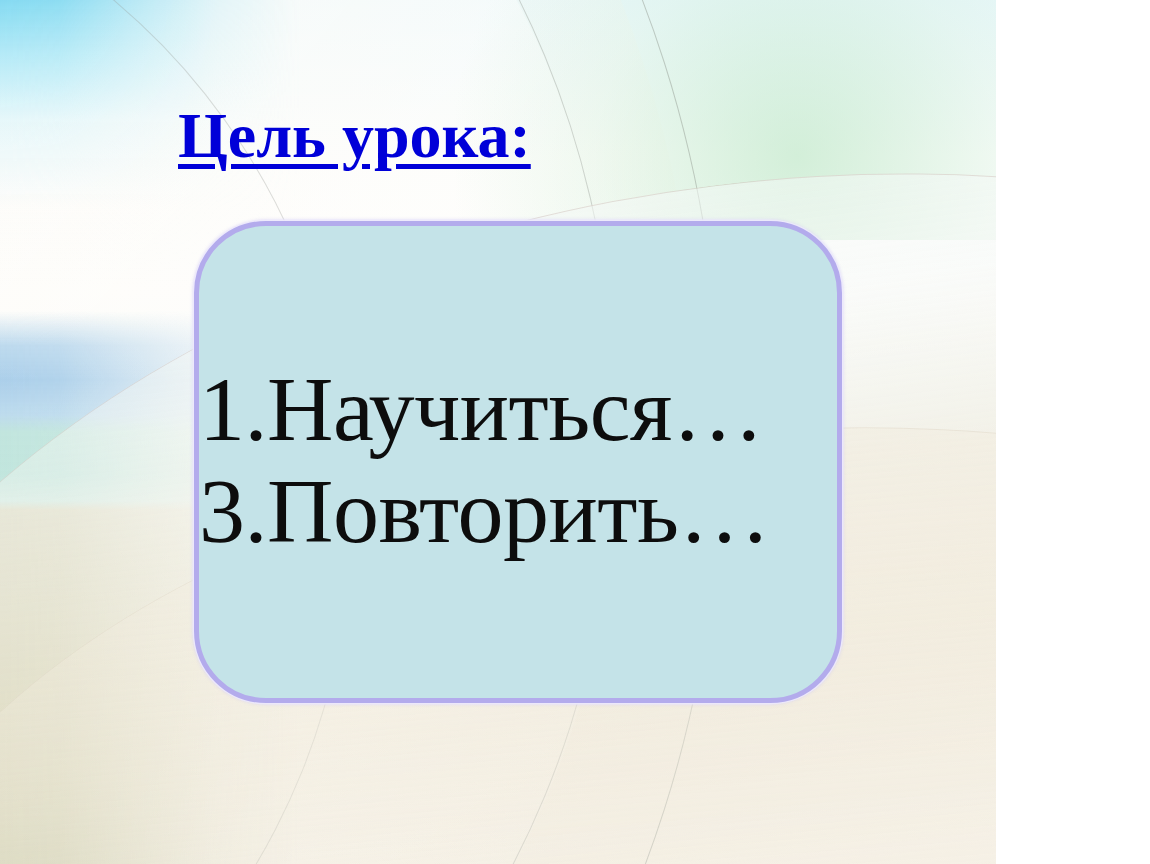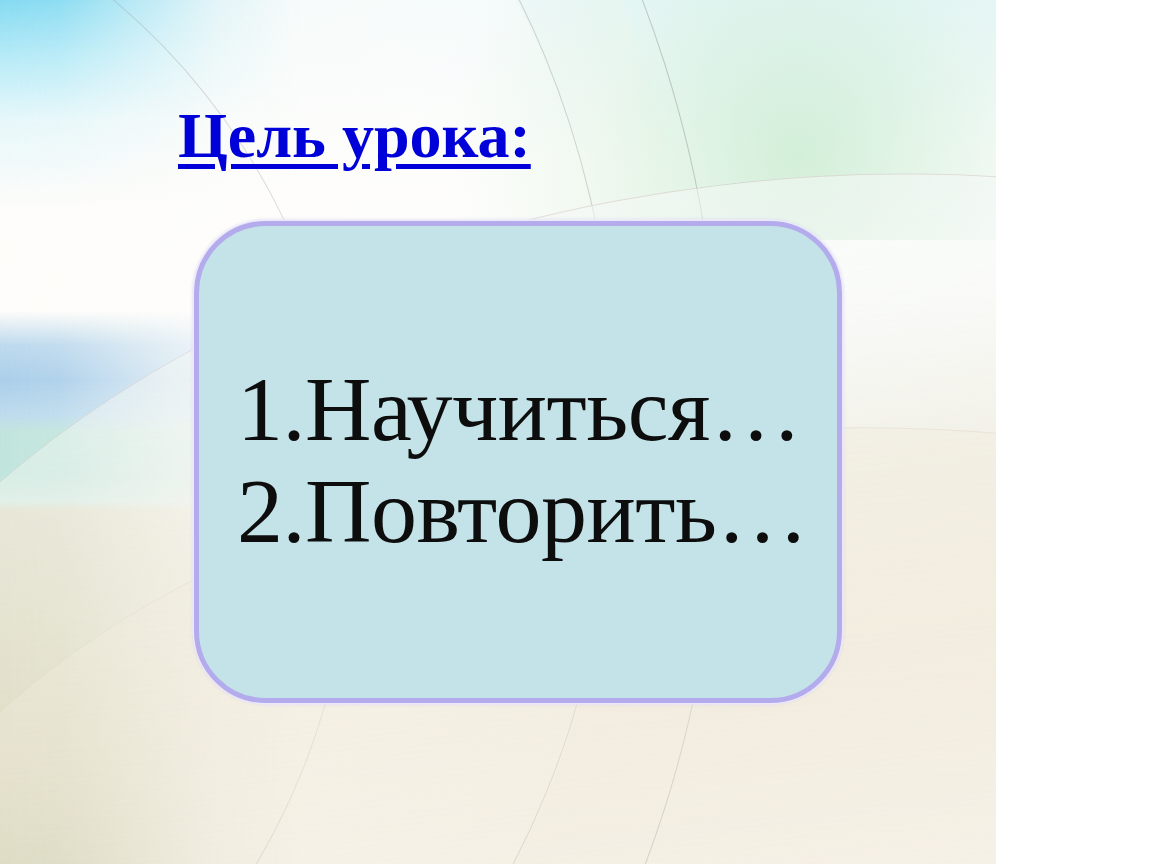--- a/index.html
+++ b/index.html
@@ -166,21 +166,20 @@
     box-sizing: border-box;
     border-radius: 72px;
     background: #c4e3e8;
     border: 5px solid #b3abec;
     box-shadow:
       0 0 0 1.5px rgba(236,233,252,0.9),
       0 0 3px 2px rgba(210,205,245,0.45);
     display: flex;
     flex-direction: column;
     justify-content: center;
-    padding-left: 38px;
     padding-bottom: 4px;
   }
 
   .goal-line {
     font-family: "Liberation Serif", serif;
     font-weight: normal;
     font-size: 92px;
     line-height: 102px;
     color: #0d0d0d;
     white-space: nowrap;
@@ -200,16 +199,16 @@
   <div class="ring ring-a"></div>
   <div class="ring ring-b"></div>
   <div class="ring ring-c"></div>
   <div class="sweep"></div>
   <div class="sweep-2"></div>
 
   <div class="title">Цель урока:</div>
 
   <div class="content-box">
     <div class="goal-line">1.Научиться…</div>
-    <div class="goal-line">2.Повторить…</div>
+    <div class="goal-line">3.Повторить…</div>
   </div>
 
 </div>
 
 </body></html>

